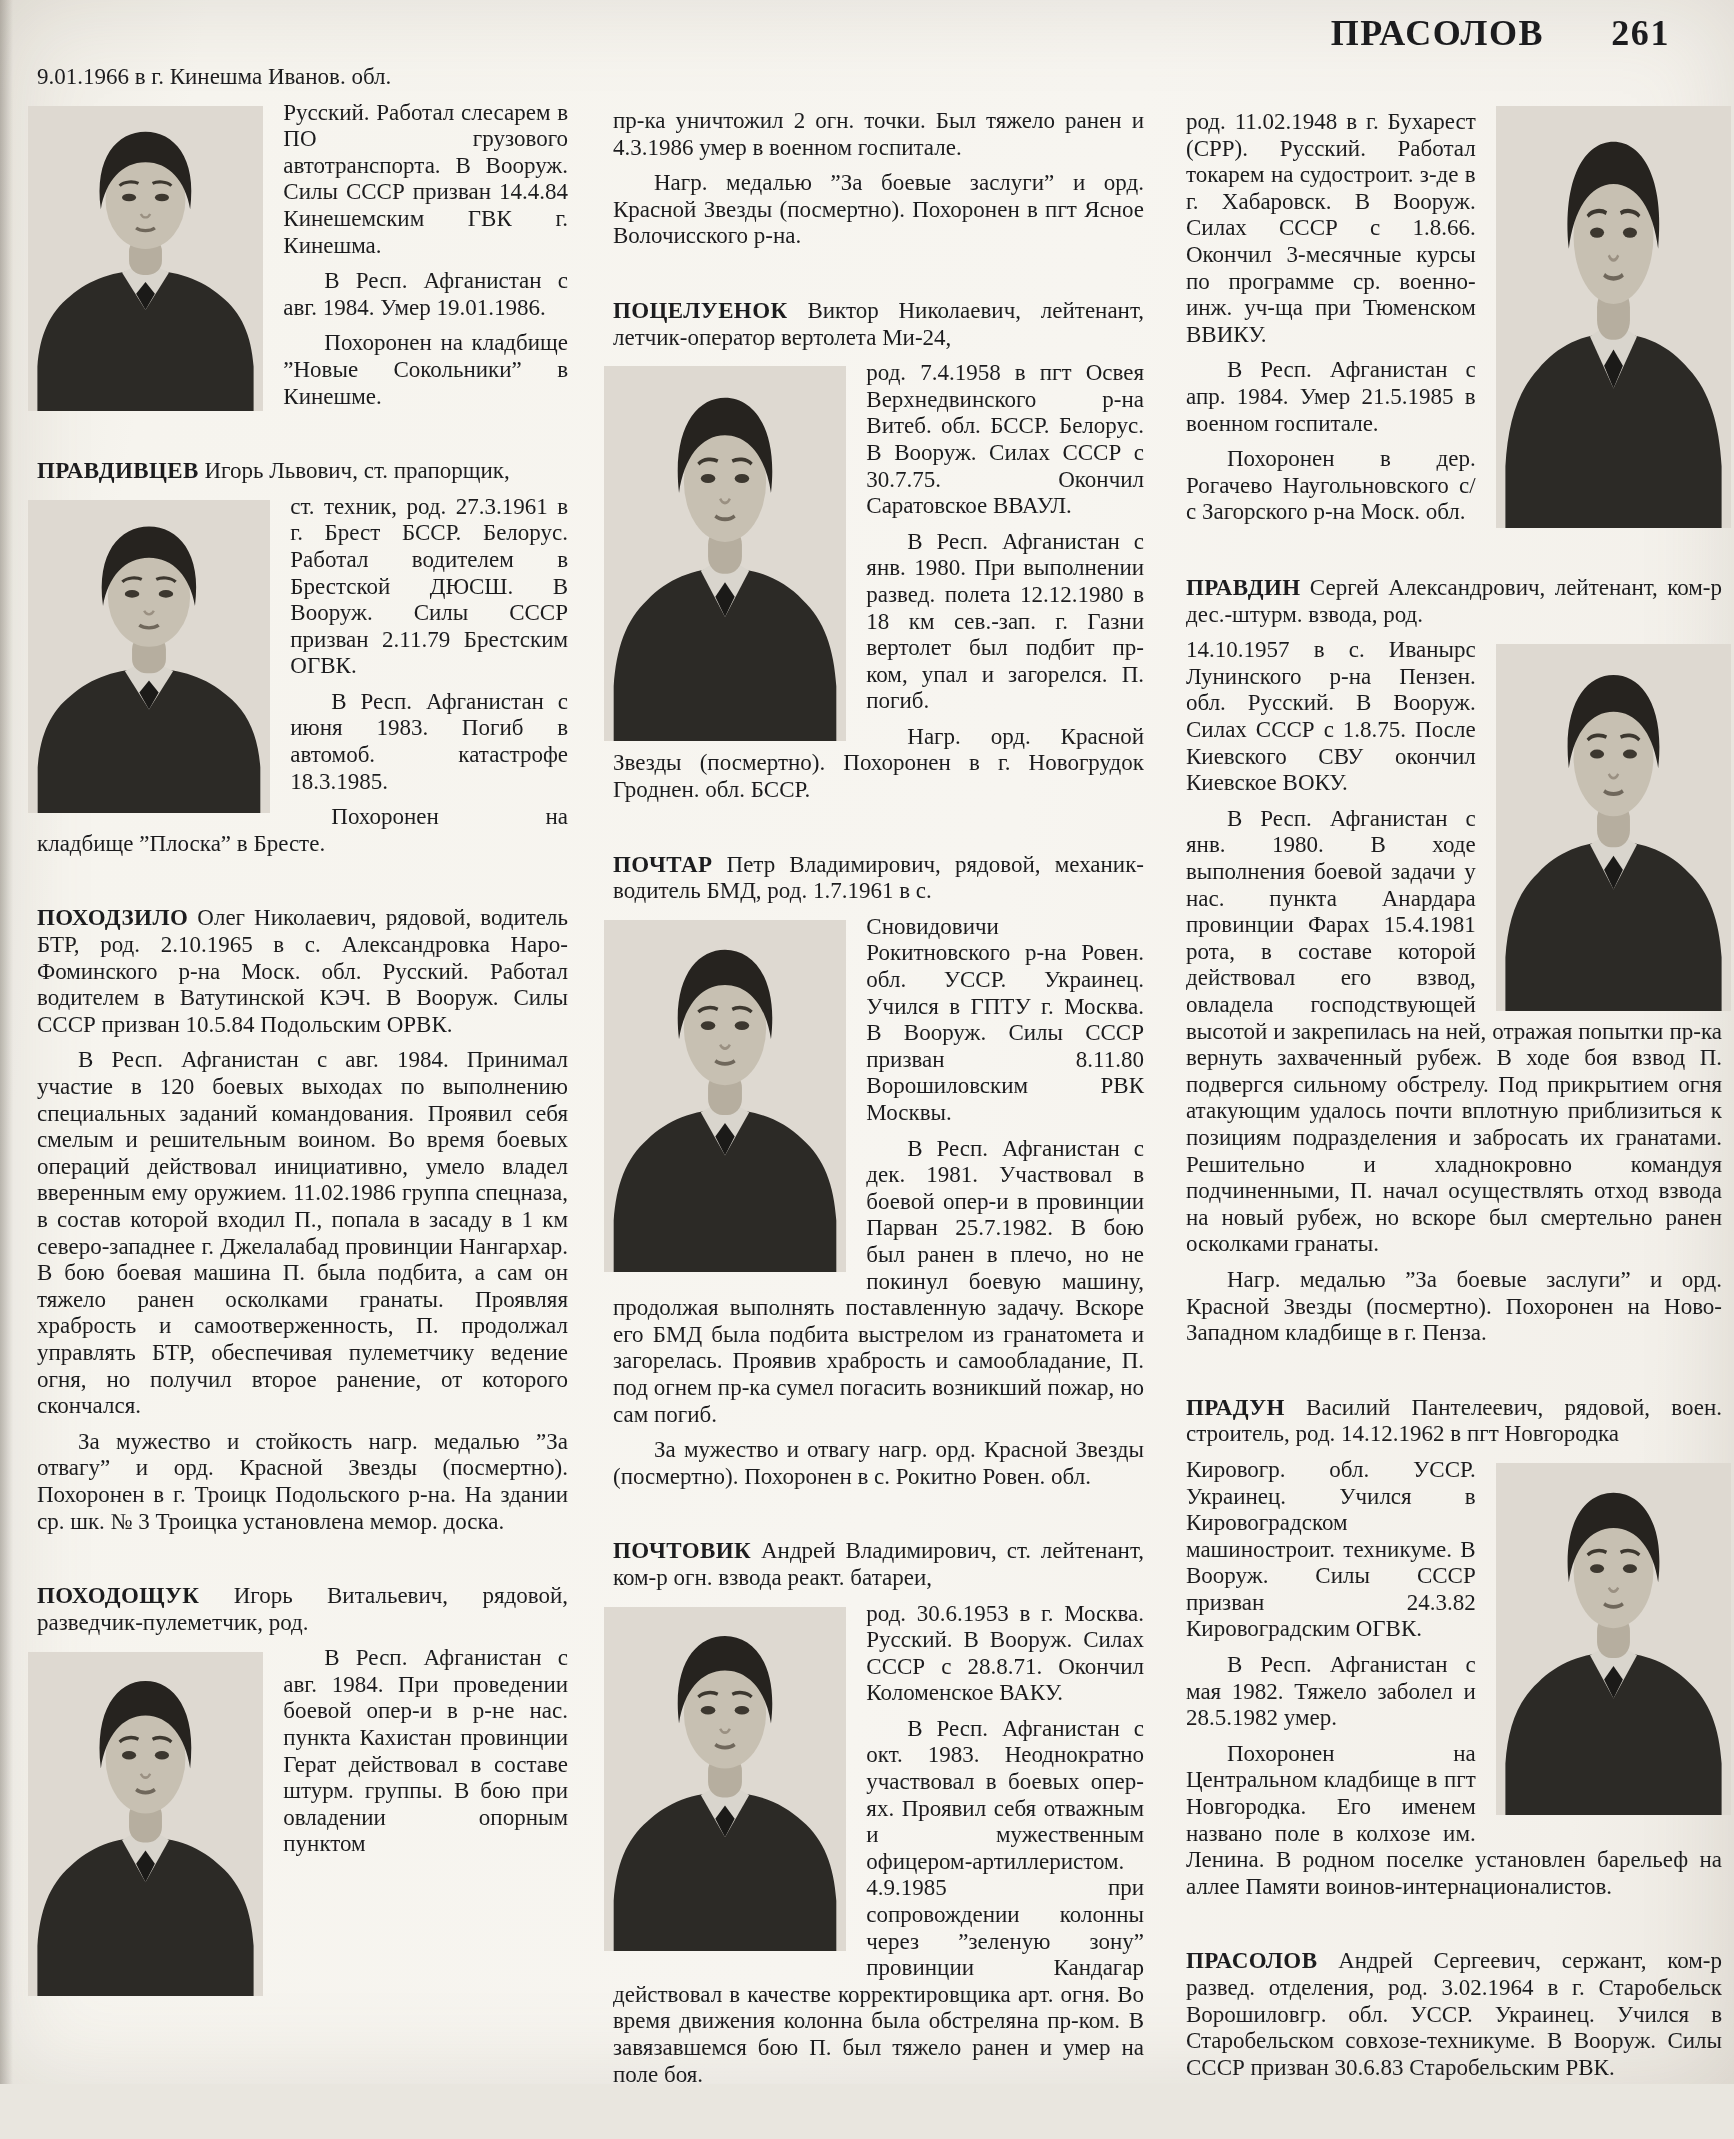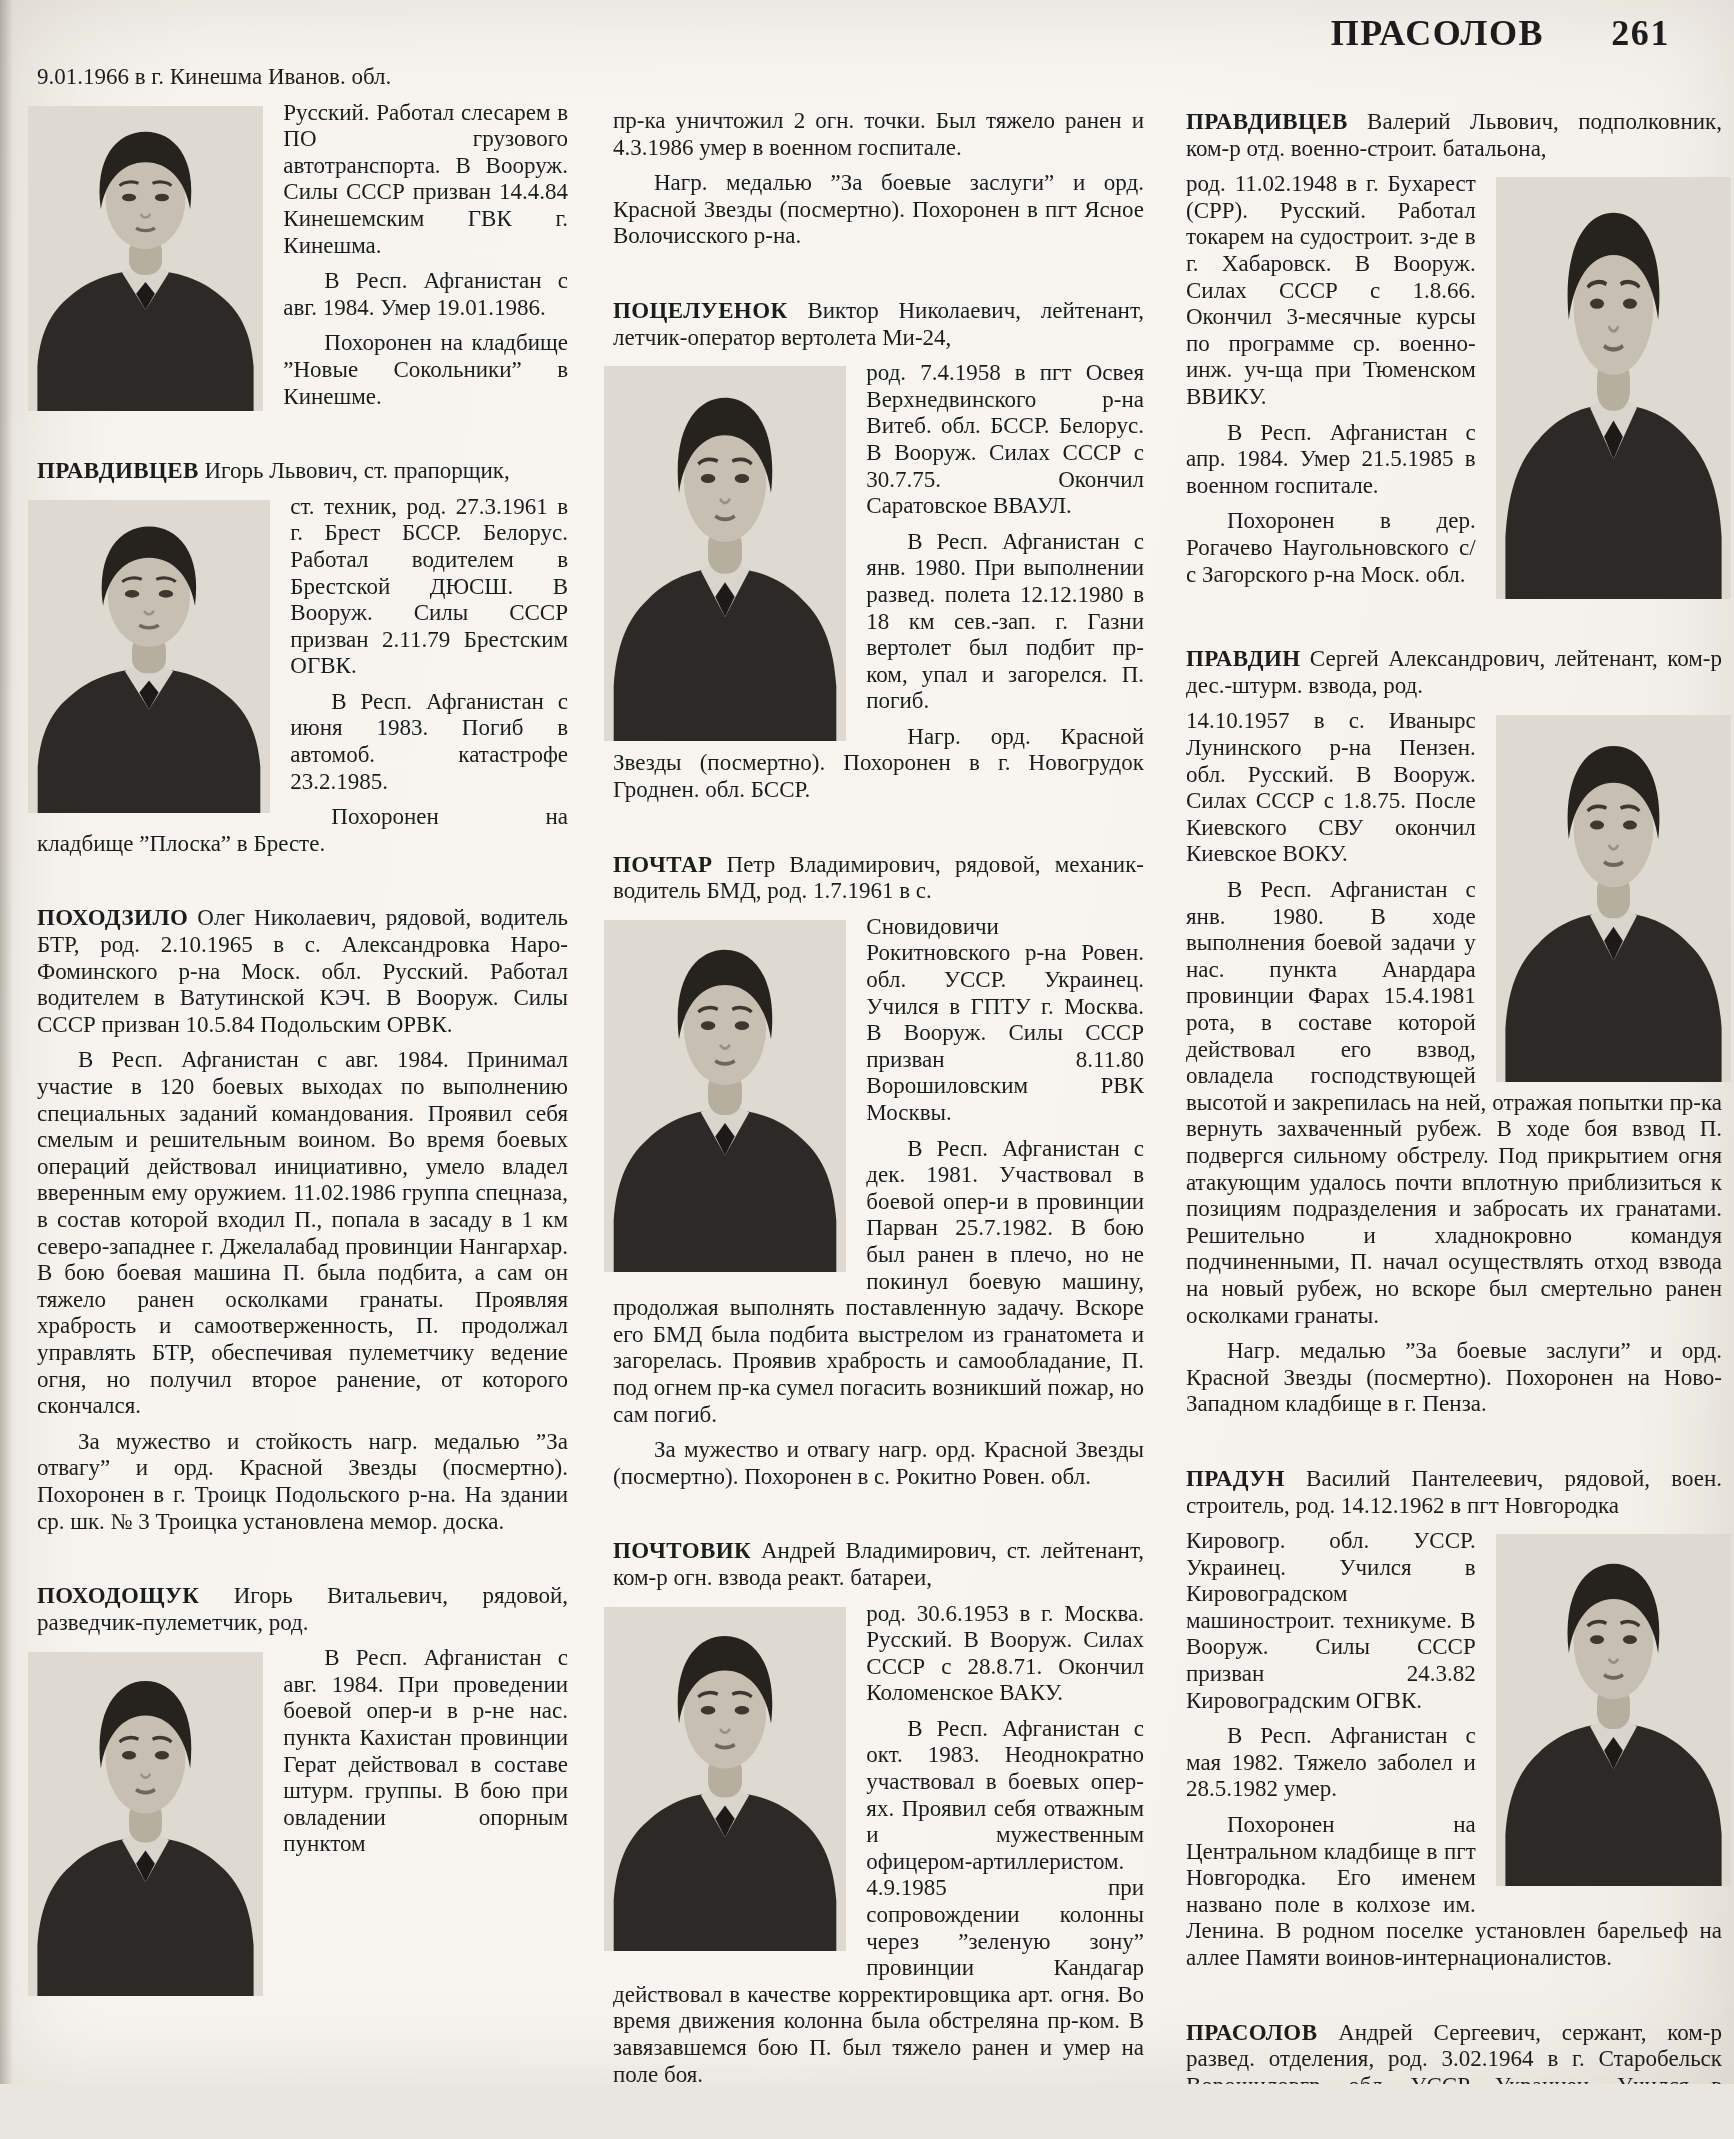--- a/index.html
+++ b/index.html
@@ -90,21 +90,21 @@
             <path d="M31 44 C28 22 38 11 50 11 C62 11 72 22 69 44 C67 32 60 24 50 24 C40 24 33 32 31 44 Z" fill="#26231f"></path>
             <ellipse cx="43" cy="39" rx="3" ry="1.6" fill="#3c372f"></ellipse>
             <ellipse cx="57" cy="39" rx="3" ry="1.6" fill="#3c372f"></ellipse>
             <path d="M39 34 C41 32 45 32 47 33" stroke="#3c372f" stroke-width="1.3" fill="none"></path>
             <path d="M53 33 C55 32 59 32 61 34" stroke="#3c372f" stroke-width="1.3" fill="none"></path>
             <path d="M48 46 C49 48 51 48 52 46" stroke="#9a9082" stroke-width="1" fill="none"></path>
             <path d="M46 52 C48 53.5 52 53.5 54 52" stroke="#6f675b" stroke-width="1.4" fill="none"></path>
           </svg>
         </div>
         <p class="para">ст. техник, род. 27.3.1961 в г. Брест БССР. Белорус. Работал водителем в Брестской ДЮСШ. В Вооруж. Силы СССР призван 2.11.79 Брестским ОГВК.</p>
-        <p class="para indent">В Респ. Афганистан с июня 1983. Погиб в автомоб. катастрофе 23.2.1985.</p>
+        <p class="para indent">В Респ. Афганистан с июня 1983. Погиб в автомоб. катастрофе 18.3.1985.</p>
         <p class="para indent">Похоронен на кладбище ”Плоска” в Бресте.</p>
       </div>
       <div class="entry">
         <p class="para head"><span class="surname">ПОХОДЗИЛО</span> <span>Олег Николаевич, рядовой, водитель БТР, род. 2.10.1965 в с. Александровка Наро-Фоминского р-на Моск. обл. Русский. Работал водителем в Ватутинской КЭЧ. В Вооруж. Силы СССР призван 10.5.84 Подольским ОРВК.</span></p>
         <p class="para indent">В Респ. Афганистан с авг. 1984. Принимал участие в 120 боевых выходах по выполнению специальных заданий командования. Проявил себя смелым и решительным воином. Во время боевых операций действовал инициативно, умело владел вверенным ему оружием. 11.02.1986 группа спецназа, в состав которой входил П., попала в засаду в 1 км северо-западнее г. Джелалабад провинции Нангархар. В бою боевая машина П. была подбита, а сам он тяжело ранен осколками гранаты. Проявляя храбрость и самоотверженность, П. продолжал управлять БТР, обеспечивая пулеметчику ведение огня, но получил второе ранение, от которого скончался.</p>
         <p class="para indent">За мужество и стойкость нагр. медалью ”За отвагу” и орд. Красной Звезды (посмертно). Похоронен в г. Троицк Подольского р-на. На здании ср. шк. № 3 Троицка установлена мемор. доска.</p>
       </div>
       <div class="entry">
         <p class="para head"><span class="surname">ПОХОДОЩУК</span> <span>Игорь Витальевич, рядовой, разведчик-пулеметчик, род.</span></p>
         <div class="photo left" style="width: 235px; height: 344px;">
@@ -197,21 +197,20 @@
             <path d="M46 52 C48 53.5 52 53.5 54 52" stroke="#6f675b" stroke-width="1.4" fill="none"></path>
           </svg>
         </div>
         <p class="para">род. 30.6.1953 в г. Москва. Русский. В Вооруж. Силах СССР с 28.8.71. Окончил Коломенское ВАКУ.</p>
         <p class="para indent">В Респ. Афганистан с окт. 1983. Неоднократно участвовал в боевых опер-ях. Проявил себя отважным и мужественным офицером-артиллеристом. 4.9.1985 при сопровождении колонны через ”зеленую зону” провинции Кандагар действовал в качестве корректировщика арт. огня. Во время движения колонна была обстреляна пр-ком. В завязавшемся бою П. был тяжело ранен и умер на поле боя.</p>
         <p class="para indent">Нагр. 2 орд. Красной Звезды (вторым — посмертно). Похоронен на Митинском кладбище в Москве.</p>
       </div>
     </div>
   <div class="col" id="col3">
       <div class="entry">
-        <p class="para head"><span class="surname">ПРАВДИВЦЕВ</span> <span>Валерий Львович, подполковник, ком-р отд. военно-строит. батальона,</span></p>
         <div class="photo right" style="width: 235px; height: 422px;">
           <svg viewBox="0 0 100 130" preserveAspectRatio="none">
             <rect width="100" height="130" fill="#ded9d1"></rect>
             <path d="M50 70 C63 70 74 74 82 81 C91 88 95 98 96 111 L96 130 L4 130 L4 111 C5 98 9 88 18 81 C26 74 37 70 50 70 Z" fill="#2c2a26"></path>
             <path d="M40 71 L50 87 L60 71 L56 69 L44 69 Z" fill="#d9d5cd"></path>
             <path d="M50 87 L46 80 L50 75 L54 80 Z" fill="#1b1a18"></path>
             <rect x="43" y="56" width="14" height="16" rx="6" fill="#b6ae9f"></rect>
             <ellipse cx="50" cy="40" rx="17" ry="21" fill="#c7c0b2"></ellipse>
             <path d="M31 44 C28 22 38 11 50 11 C62 11 72 22 69 44 C67 32 60 24 50 24 C40 24 33 32 31 44 Z" fill="#26231f"></path>
             <ellipse cx="43" cy="39" rx="3" ry="1.6" fill="#3c372f"></ellipse>

